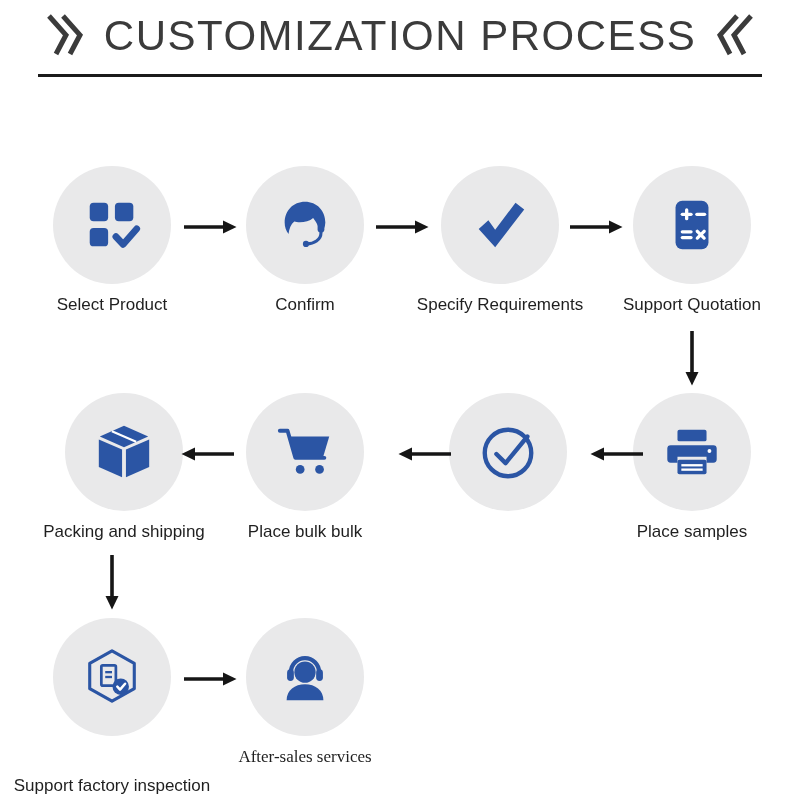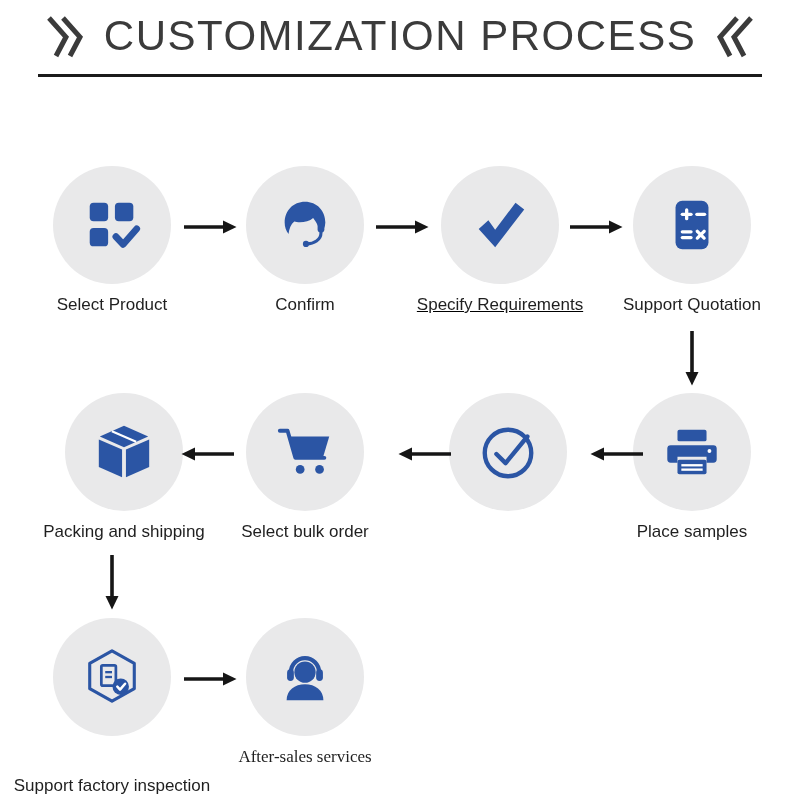--- a/index.html
+++ b/index.html
@@ -7,21 +7,21 @@
     --circle-bg:#e9e9ea;
     --arrow:#161616;
     --title:#3b3b3b;
     --label:#1f1f1f;
   }
   html,body{margin:0;padding:0;background:#ffffff;}
   body{width:800px;height:800px;font-family:"Liberation Sans",sans-serif;}
   .canvas{position:relative;width:800px;height:800px;background:#fff;overflow:hidden;}
 
   
-  .title-wrap{position:absolute;top:12px;left:0;width:800px;display:flex;align-items:flex-end;justify-content:center;gap:18px;}
+  .title-wrap{position:absolute;top:12px;left:0;width:800px;display:flex;align-items:flex-start;justify-content:center;gap:18px;}
   .title-text{font-size:42px;font-weight:400;letter-spacing:1.5px;color:var(--title);white-space:nowrap;}
   .mark{display:block;}
   .mark path{stroke:var(--title);stroke-width:5;fill:none;}
   .mark.flip{transform:scaleX(-1);}
   .title-rule{position:absolute;top:74px;left:38px;width:724px;height:3px;background:#1b1b1b;}
 
   
   .step{position:absolute;width:200px;display:flex;flex-direction:column;align-items:center;}
   .circle{width:118px;height:118px;border-radius:50%;background:var(--circle-bg);display:flex;align-items:center;justify-content:center;}
   .icon{width:62px;height:62px;}
@@ -75,21 +75,21 @@
       <svg class="icon" viewBox="0 0 64 64">
         <path class="fb" d="M32 8 C19.8 8 11 17.2 11 29.5 c0 4.6 1.5 8.6 4 11.7 c0.6 -5.6 2.5 -10 5.9 -12.9 c4.9 1.7 14.7 0.9 19.5 -3.6 c2.8 3.6 6.4 9.5 7.6 16.5 c2.5 -3.1 5 -7.1 5 -11.7 C53 17.2 44.2 8 32 8 z"></path>
         <rect class="fb" x="45" y="27" width="7" height="13" rx="3.5"></rect>
         <path class="nf sb" stroke-width="3.2" stroke-linecap="round" d="M48.5 40 c0 7.5 -7.5 11.5 -14.5 11.5"></path>
         <circle class="fb" cx="33" cy="51.5" r="3.2"></circle>
       </svg>
     </div>
     <div class="step-label">Confirm</div>
   </div>
 
-  <div class="step" style="left:400px;top:166px;text-decoration:underline;">
+  <div class="step" style="left:400px;top:166px;">
     <div class="circle">
       <svg class="icon" viewBox="0 0 64 64">
         <polygon class="fb" points="10,36 20,27 27,37 48,9 57,16 27,55"></polygon>
       </svg>
     </div>
     <div class="step-label">Specify Requirements</div>
   </div>
 
   <div class="step" style="left:592px;top:166px;">
     <div class="circle">
@@ -141,21 +141,21 @@
 
   <div class="step" style="left:205px;top:393px;">
     <div class="circle">
       <svg class="icon" viewBox="0 0 64 64">
         <path class="nf sb" stroke-width="4" stroke-linecap="round" stroke-linejoin="round" d="M6 10 h8 l8 28 h30"></path>
         <polygon class="fb" points="16,16 57,16 51,36 21.5,36"></polygon>
         <circle class="fb" cx="27" cy="50" r="4.5"></circle>
         <circle class="fb" cx="47" cy="50" r="4.5"></circle>
       </svg>
     </div>
-    <div class="step-label">Select bulk order</div>
+    <div class="step-label">Place bulk bulk</div>
   </div>
 
   <div class="step" style="left:408px;top:393px;">
     <div class="circle">
       <svg class="icon" viewBox="0 0 64 64">
         <circle class="nf sb" stroke-width="4.5" cx="32" cy="33" r="24"></circle>
         <path class="nf sb" stroke-width="4.5" stroke-linecap="round" stroke-linejoin="round" d="M20 34 l9.5 9.5 L52 16"></path>
       </svg>
     </div>
   </div>

